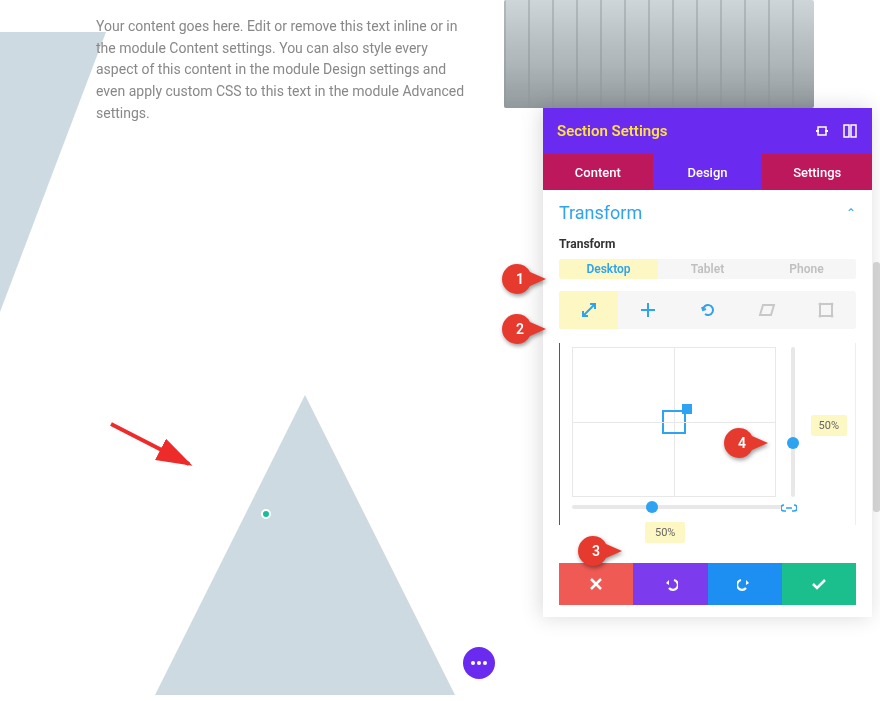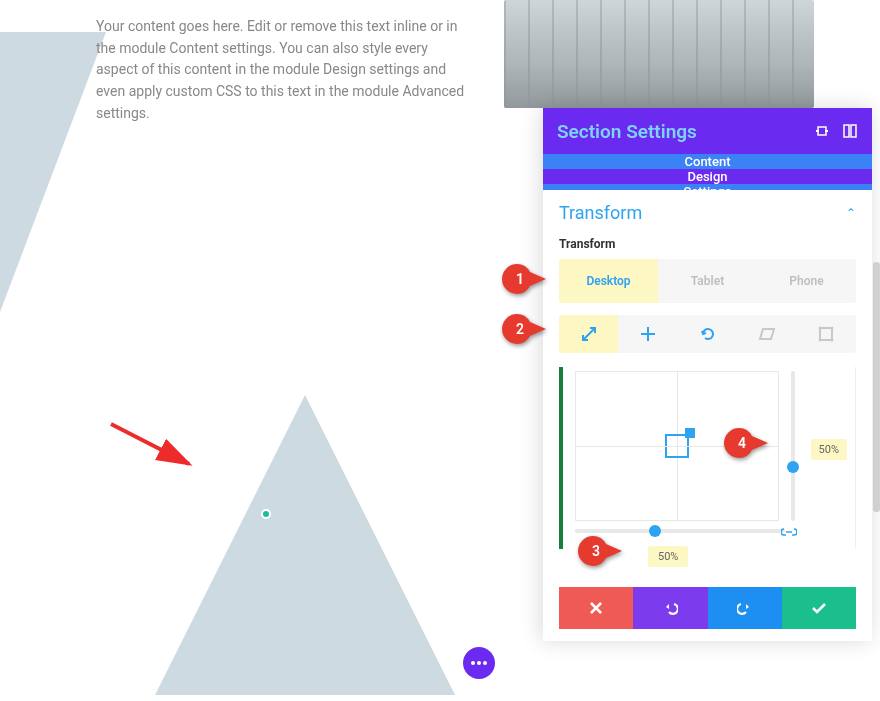--- a/index.html
+++ b/index.html
@@ -113,36 +113,35 @@
     left: 543px;
     top: 108px;
     width: 329px;
     box-shadow: -2px 0 20px rgba(0,0,0,.15);
     background: #fff;
     display: flex;
     flex-direction: column;
   }
   .panel-header {
     background: #6b2aef;
-    color: #7dd3fc;
+    color: #fde047;
     height: 46px;
     display: flex;
     align-items: center;
     padding: 13px 14px;
     font-weight: 600;
-    font-size: 19px;
+    font-size: 15px;
   }
   .panel-header .spacer { flex: 1; }
   .panel-header .hicon { width: 16px; height: 16px; margin-left: 12px; display:flex; align-items:center; justify-content:center; }
 
   .tabs {
-    background: #3b82f6;
+    background: #be185d;
     display: flex;
     height: 36px;
-    flex-direction: column;
   }
   .tab {
     flex: 1;
     color: #fff;
     font-size: 13px;
     font-weight: 500;
     display: flex;
     align-items: center;
     justify-content: center;
     cursor: pointer;
@@ -174,21 +173,21 @@
 
   .device-row {
     display: flex;
     background: #f6f6f6;
     border-radius: 3px;
     overflow: hidden;
     margin-bottom: 12px;
   }
   .device-btn {
     flex: 1;
-    height: 44px;
+    height: 20px;
     display:flex;align-items:center;justify-content:center;
     font-size: 12px;
     font-weight: 600;
     color: #bfbfbf;
     background:#f6f6f6;
     cursor:pointer;
   }
   .device-btn.active {
     color: #2ea3f2;
     background: #fdf7c3;
@@ -207,21 +206,21 @@
     display:flex;align-items:center;justify-content:center;
     cursor:pointer;
     color:#2ea3f2;
   }
   .tool-btn.active { background:#fdf7c3; }
   .tool-btn.dim { color:#c8c8c8; }
 
   .transform-box {
     height: 182px;
     position:relative;
-    border-left:4px solid #15803d;
+    border-left:1px solid #15803d;
     border-right:1px solid #eee;
     margin-top:4px;
     padding:0;
   }
   .grid {
     position:absolute;
     left:12px; top:4px;
     width:204px; height:150px;
     border:1px solid #e8e8e8;
   }

